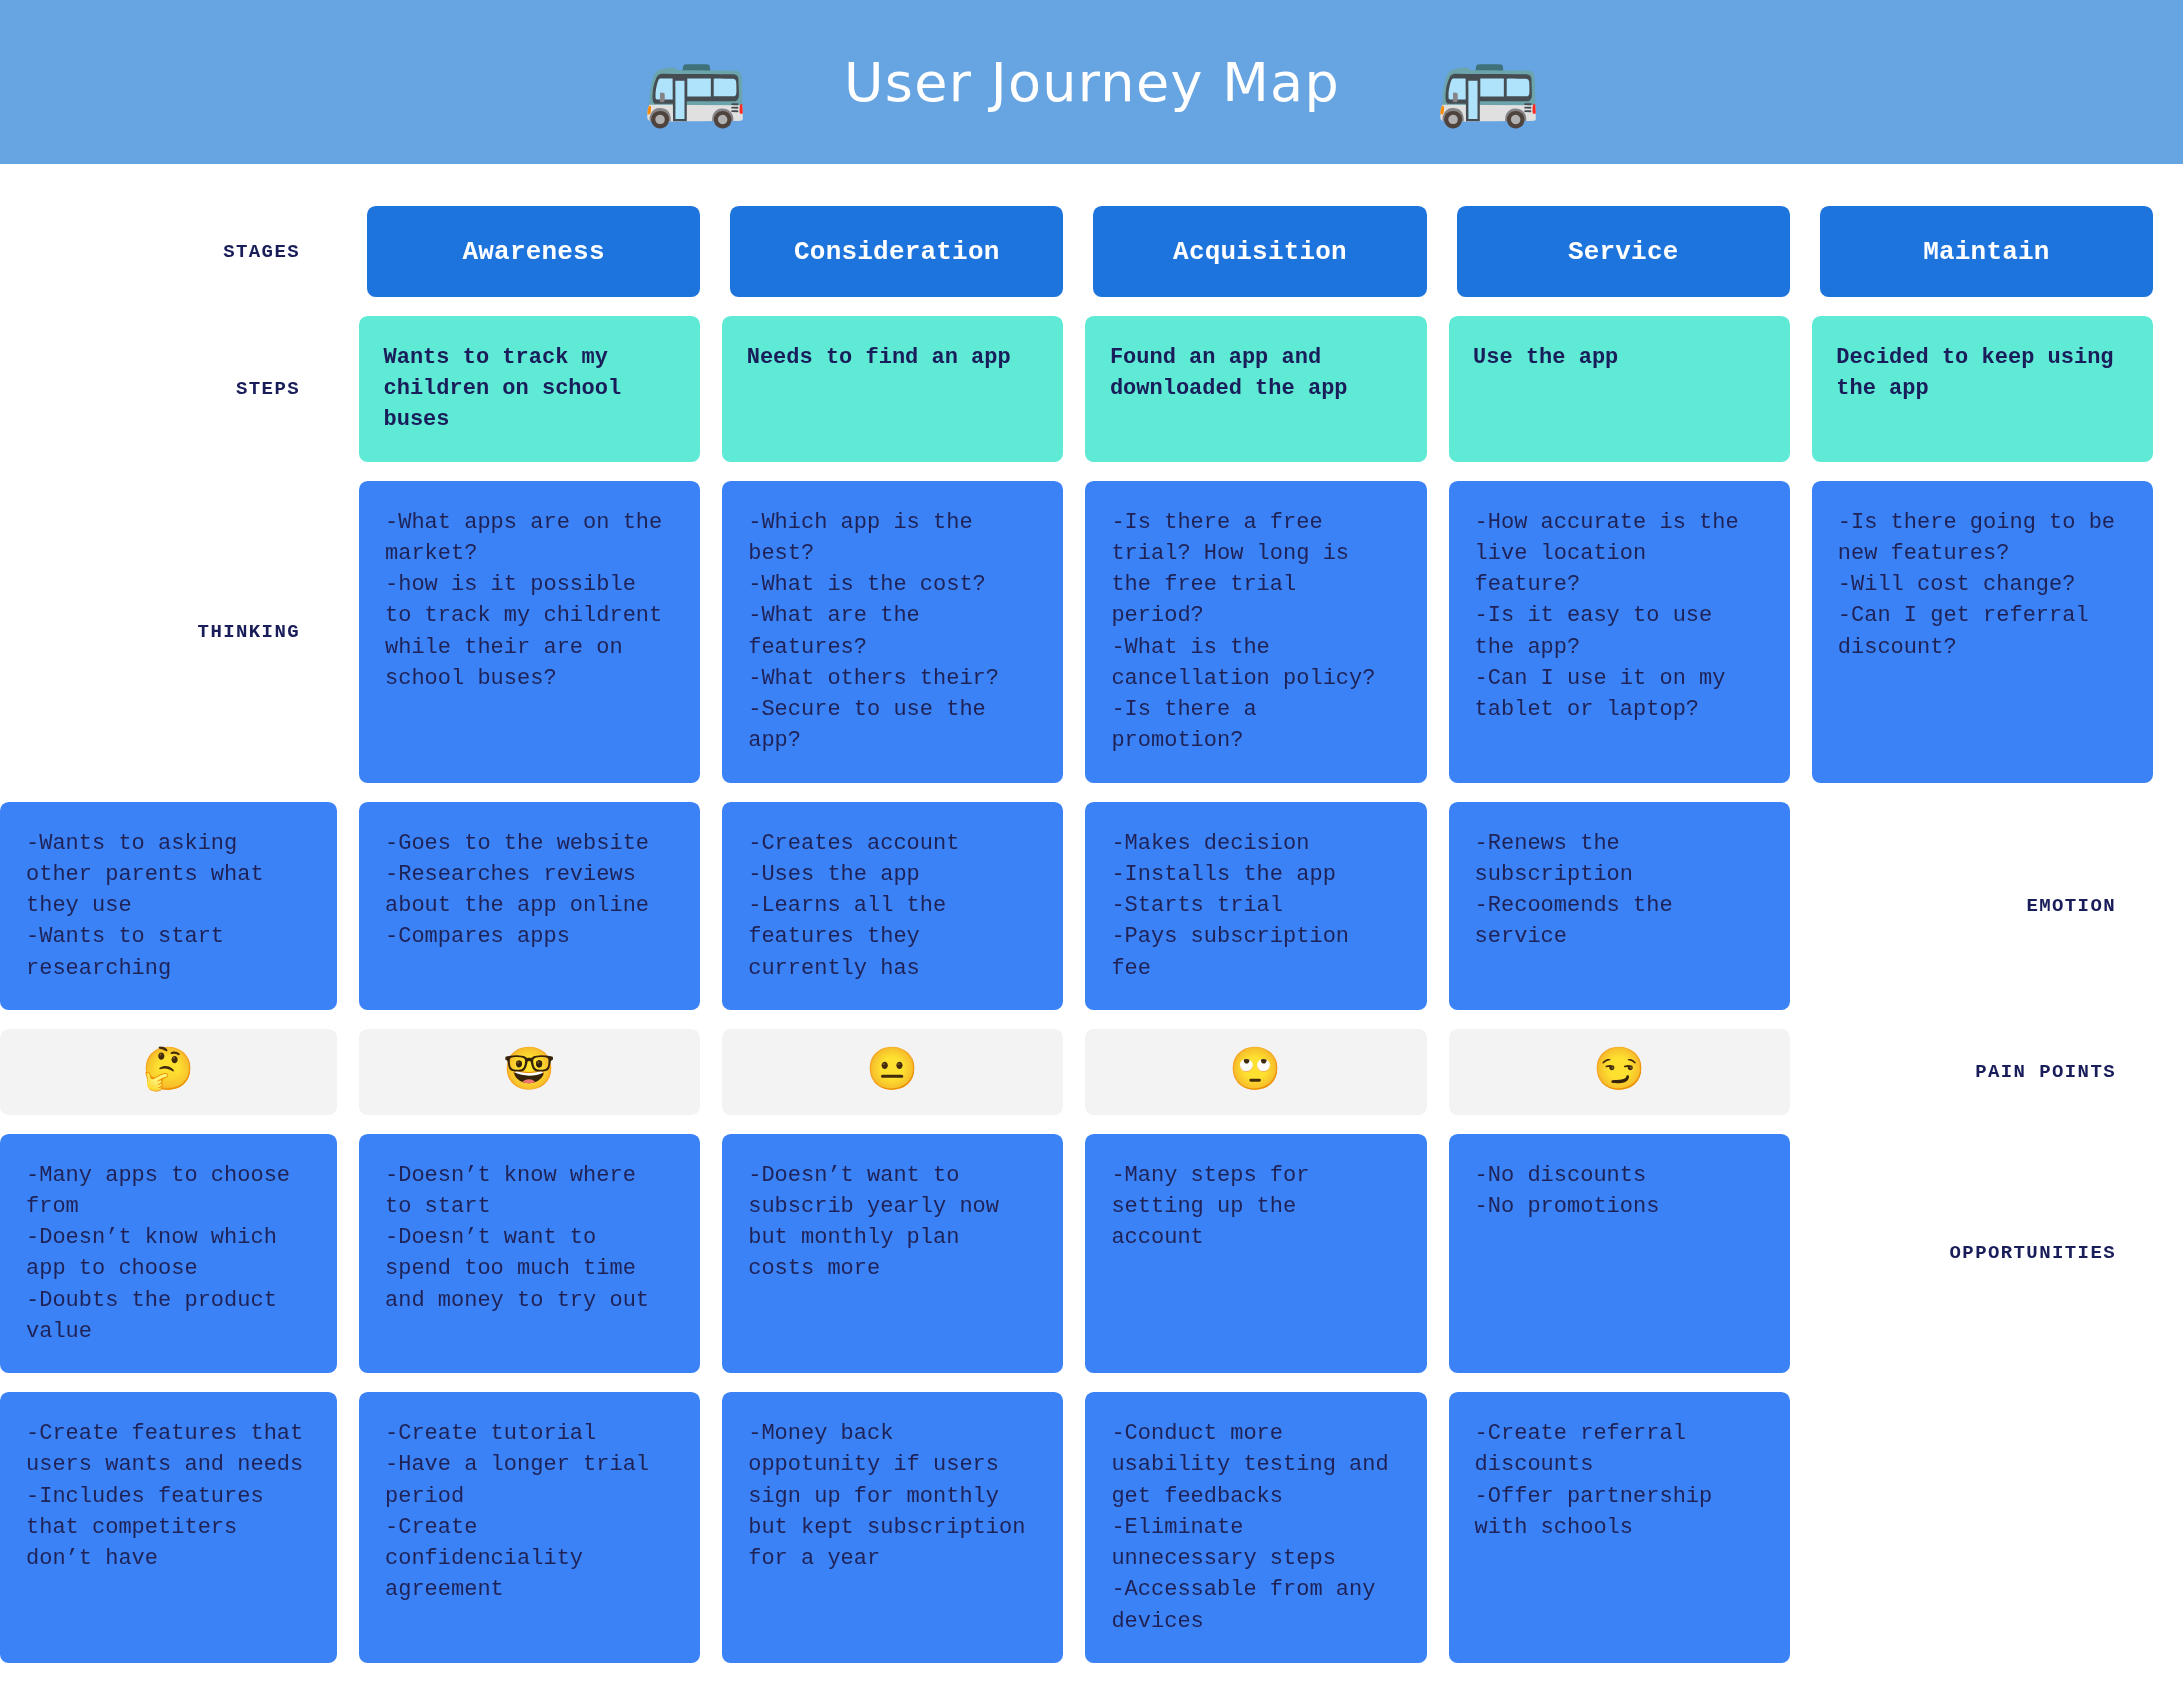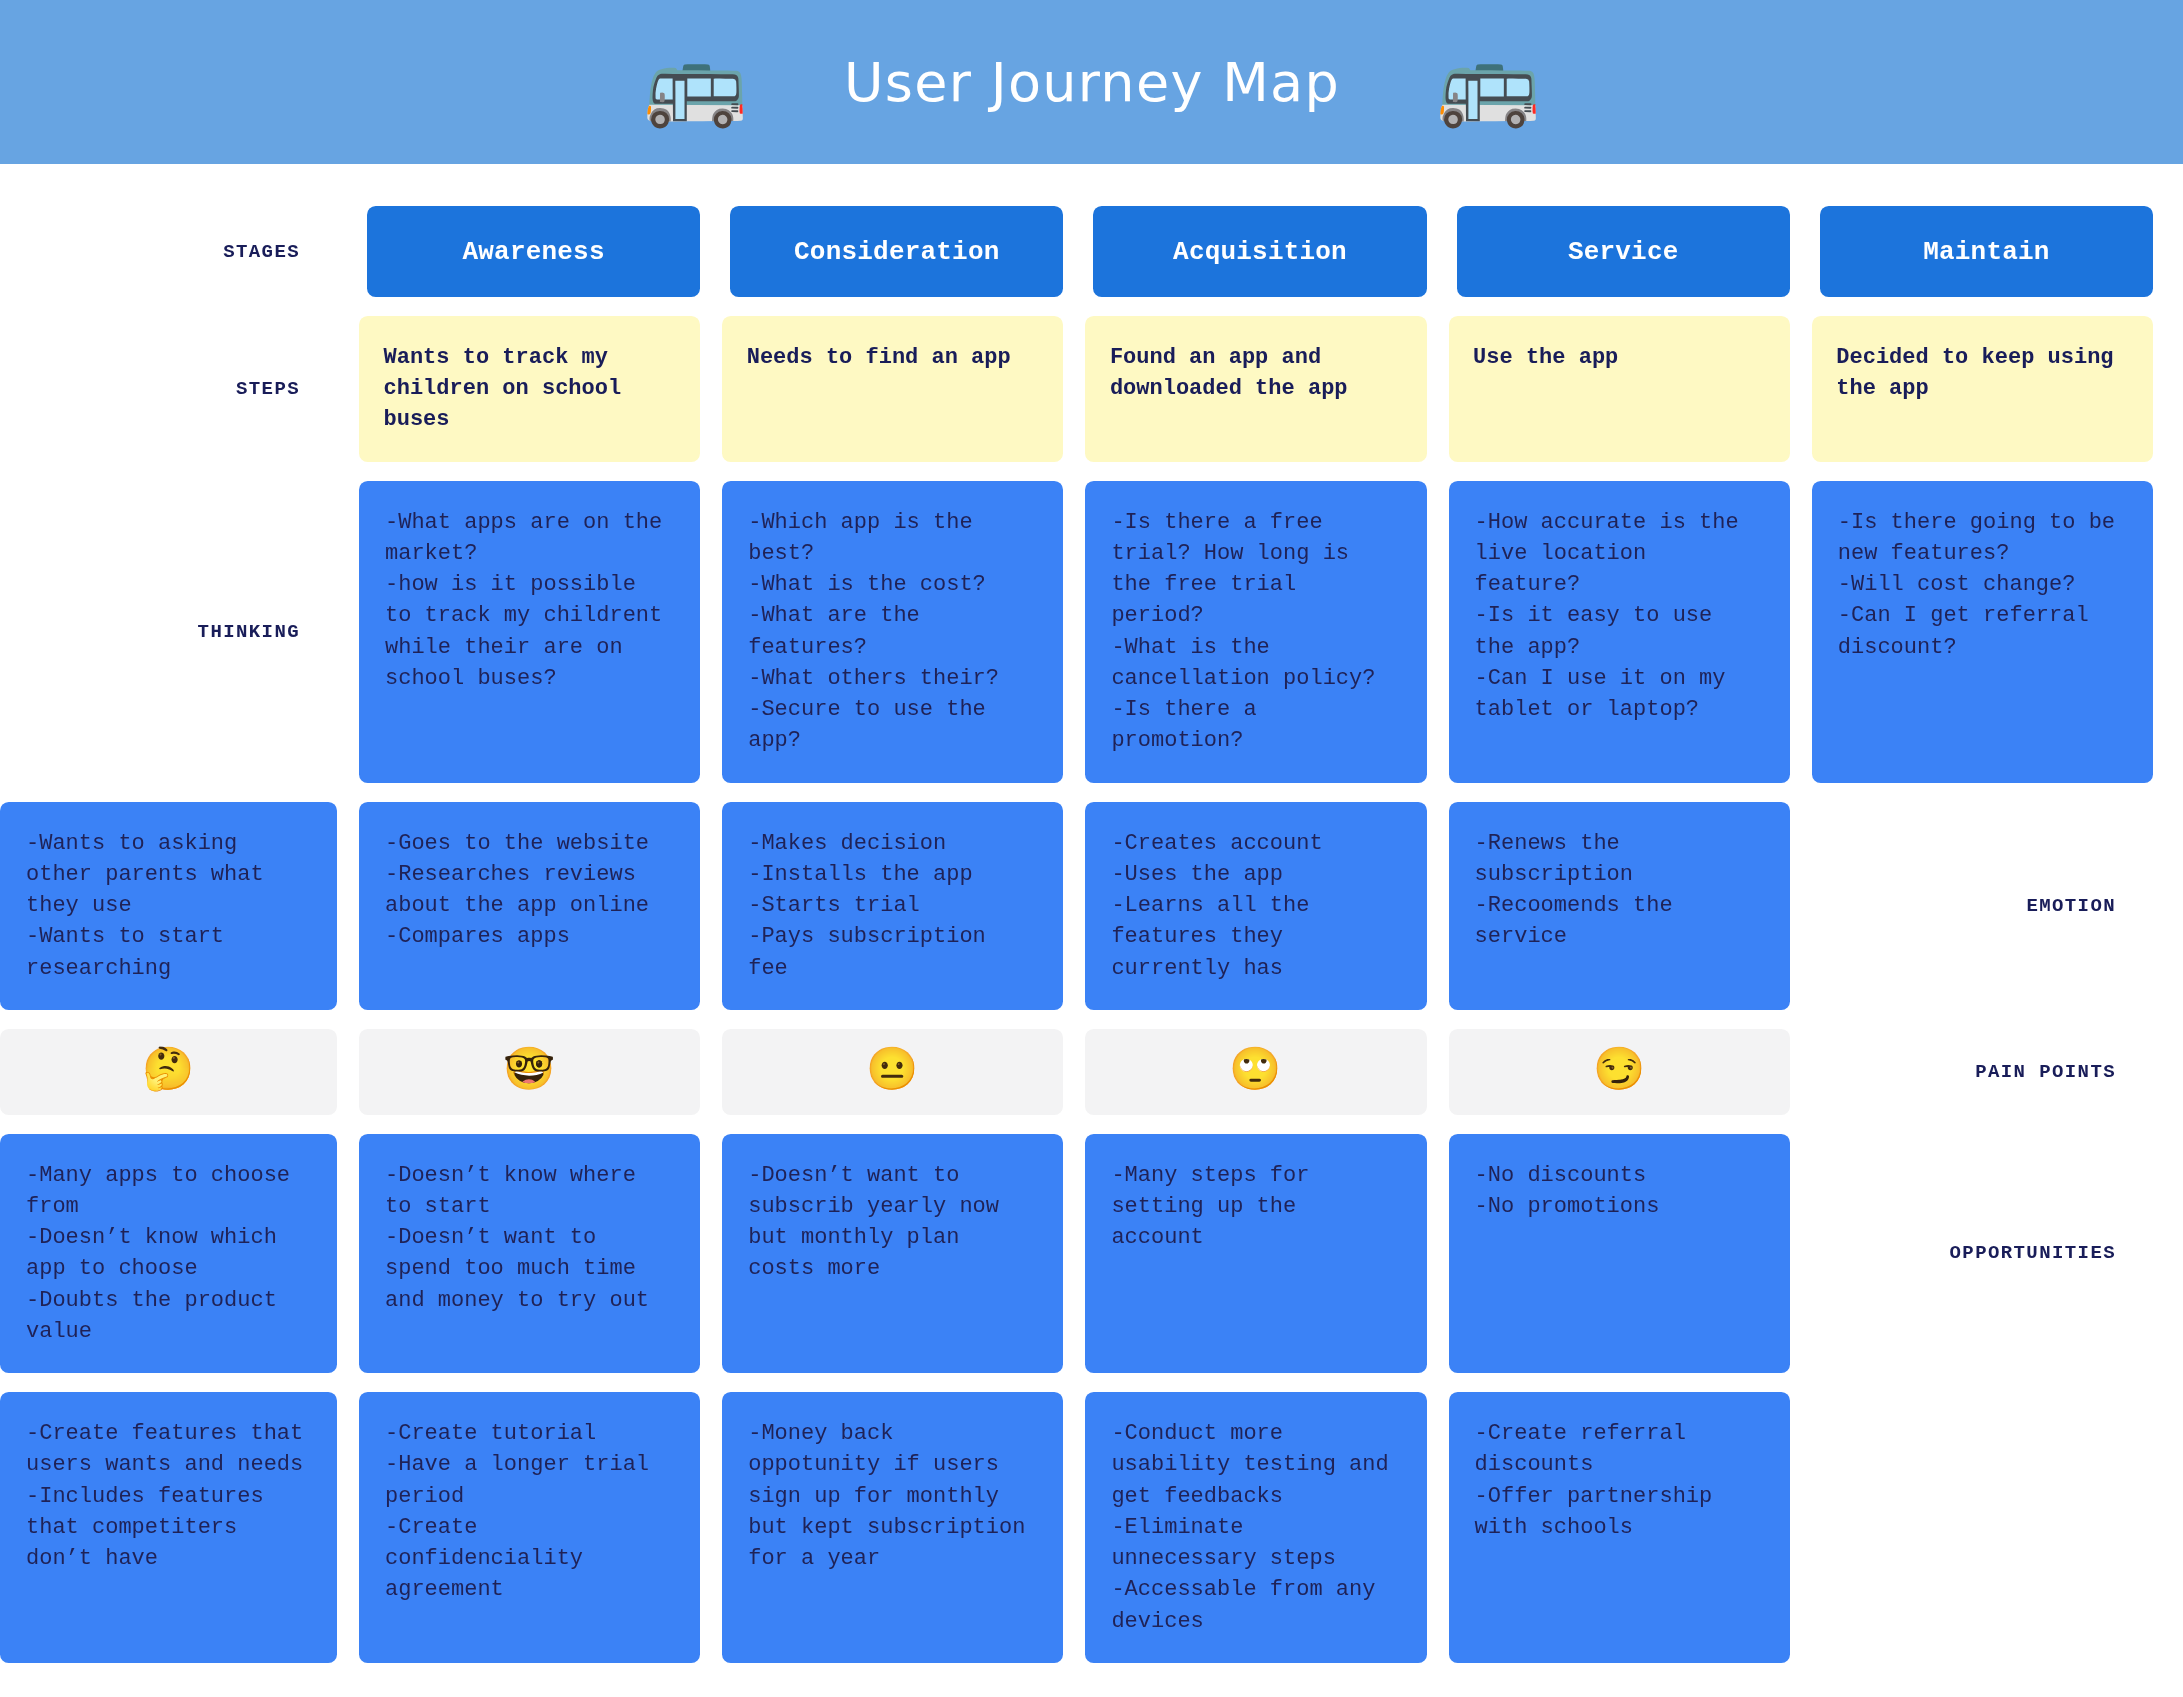--- a/index.html
+++ b/index.html
@@ -96,21 +96,21 @@
     justify-content: center;
     color: #ffffff;
     font-size: 26px;
     font-weight: 700;
     letter-spacing: 0.2px;
     margin-left: 8px;
   }
 
   
   .step-card {
-    background: #fef9c3;
+    background: #5eead4;
     border-radius: 8.7px;
     min-height: 127px;
     padding: 26px 24.5px;
     color: #191D59;
     font-size: 22px;
     font-weight: 700;
     line-height: 1.42;
   }
 
   
@@ -199,31 +199,31 @@
       <div class="content-card row-action">
           <span class="line">-Wants to asking other parents what they use</span>
           <span class="line">-Wants to start researching</span>
         </div>
       <div class="content-card row-action">
           <span class="line">-Goes to the website</span>
           <span class="line">-Researches reviews about the app online</span>
           <span class="line">-Compares apps</span>
         </div>
       <div class="content-card row-action">
+          <span class="line">-Creates account</span>
+          <span class="line">-Uses the app</span>
+          <span class="line">-Learns all the features they currently has</span>
+        </div>
+      <div class="content-card row-action">
           <span class="line">-Makes decision</span>
           <span class="line">-Installs the app</span>
           <span class="line">-Starts trial</span>
           <span class="line">-Pays subscription fee</span>
         </div>
       <div class="content-card row-action">
-          <span class="line">-Creates account</span>
-          <span class="line">-Uses the app</span>
-          <span class="line">-Learns all the features they currently has</span>
-        </div>
-      <div class="content-card row-action">
           <span class="line">-Renews the subscription</span>
           <span class="line">-Recoomends the service</span>
         </div>
 
       <div class="row-label">EMOTION</div>
       <div class="emotion-card">
         <span class="emoji-face">🤔</span>
       </div>
       <div class="emotion-card">
         <span class="emoji-face">🤓</span>

